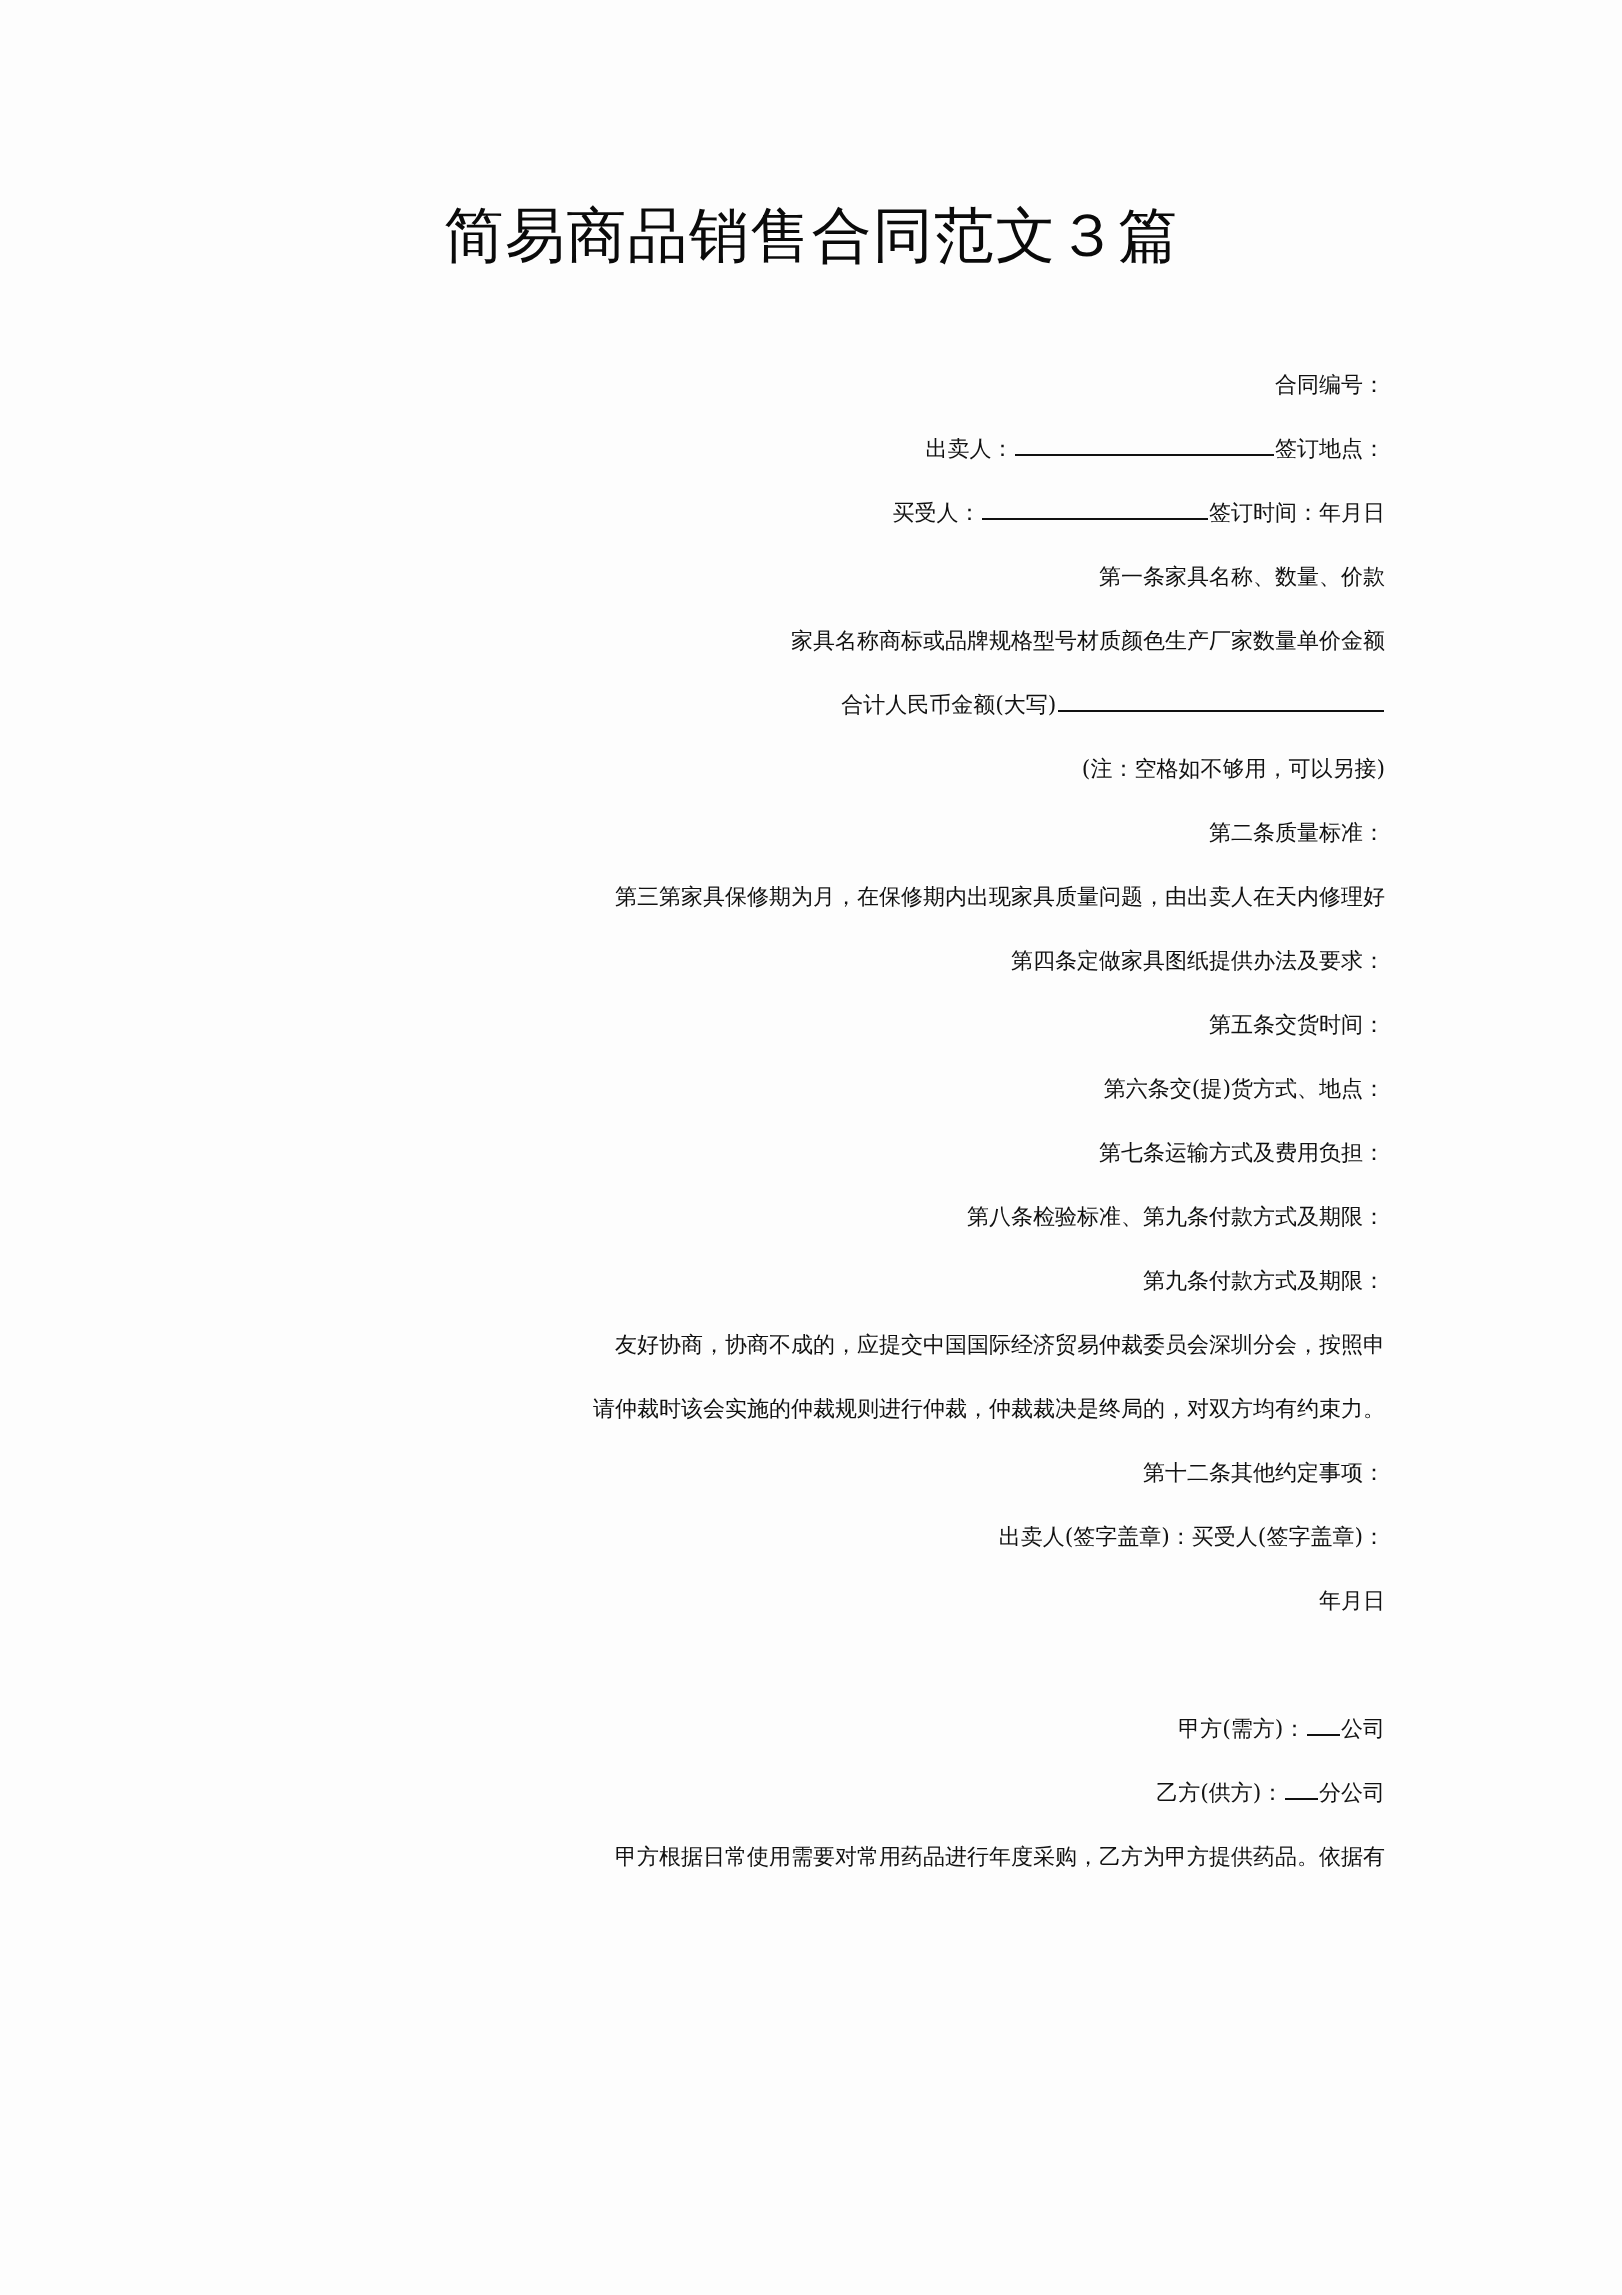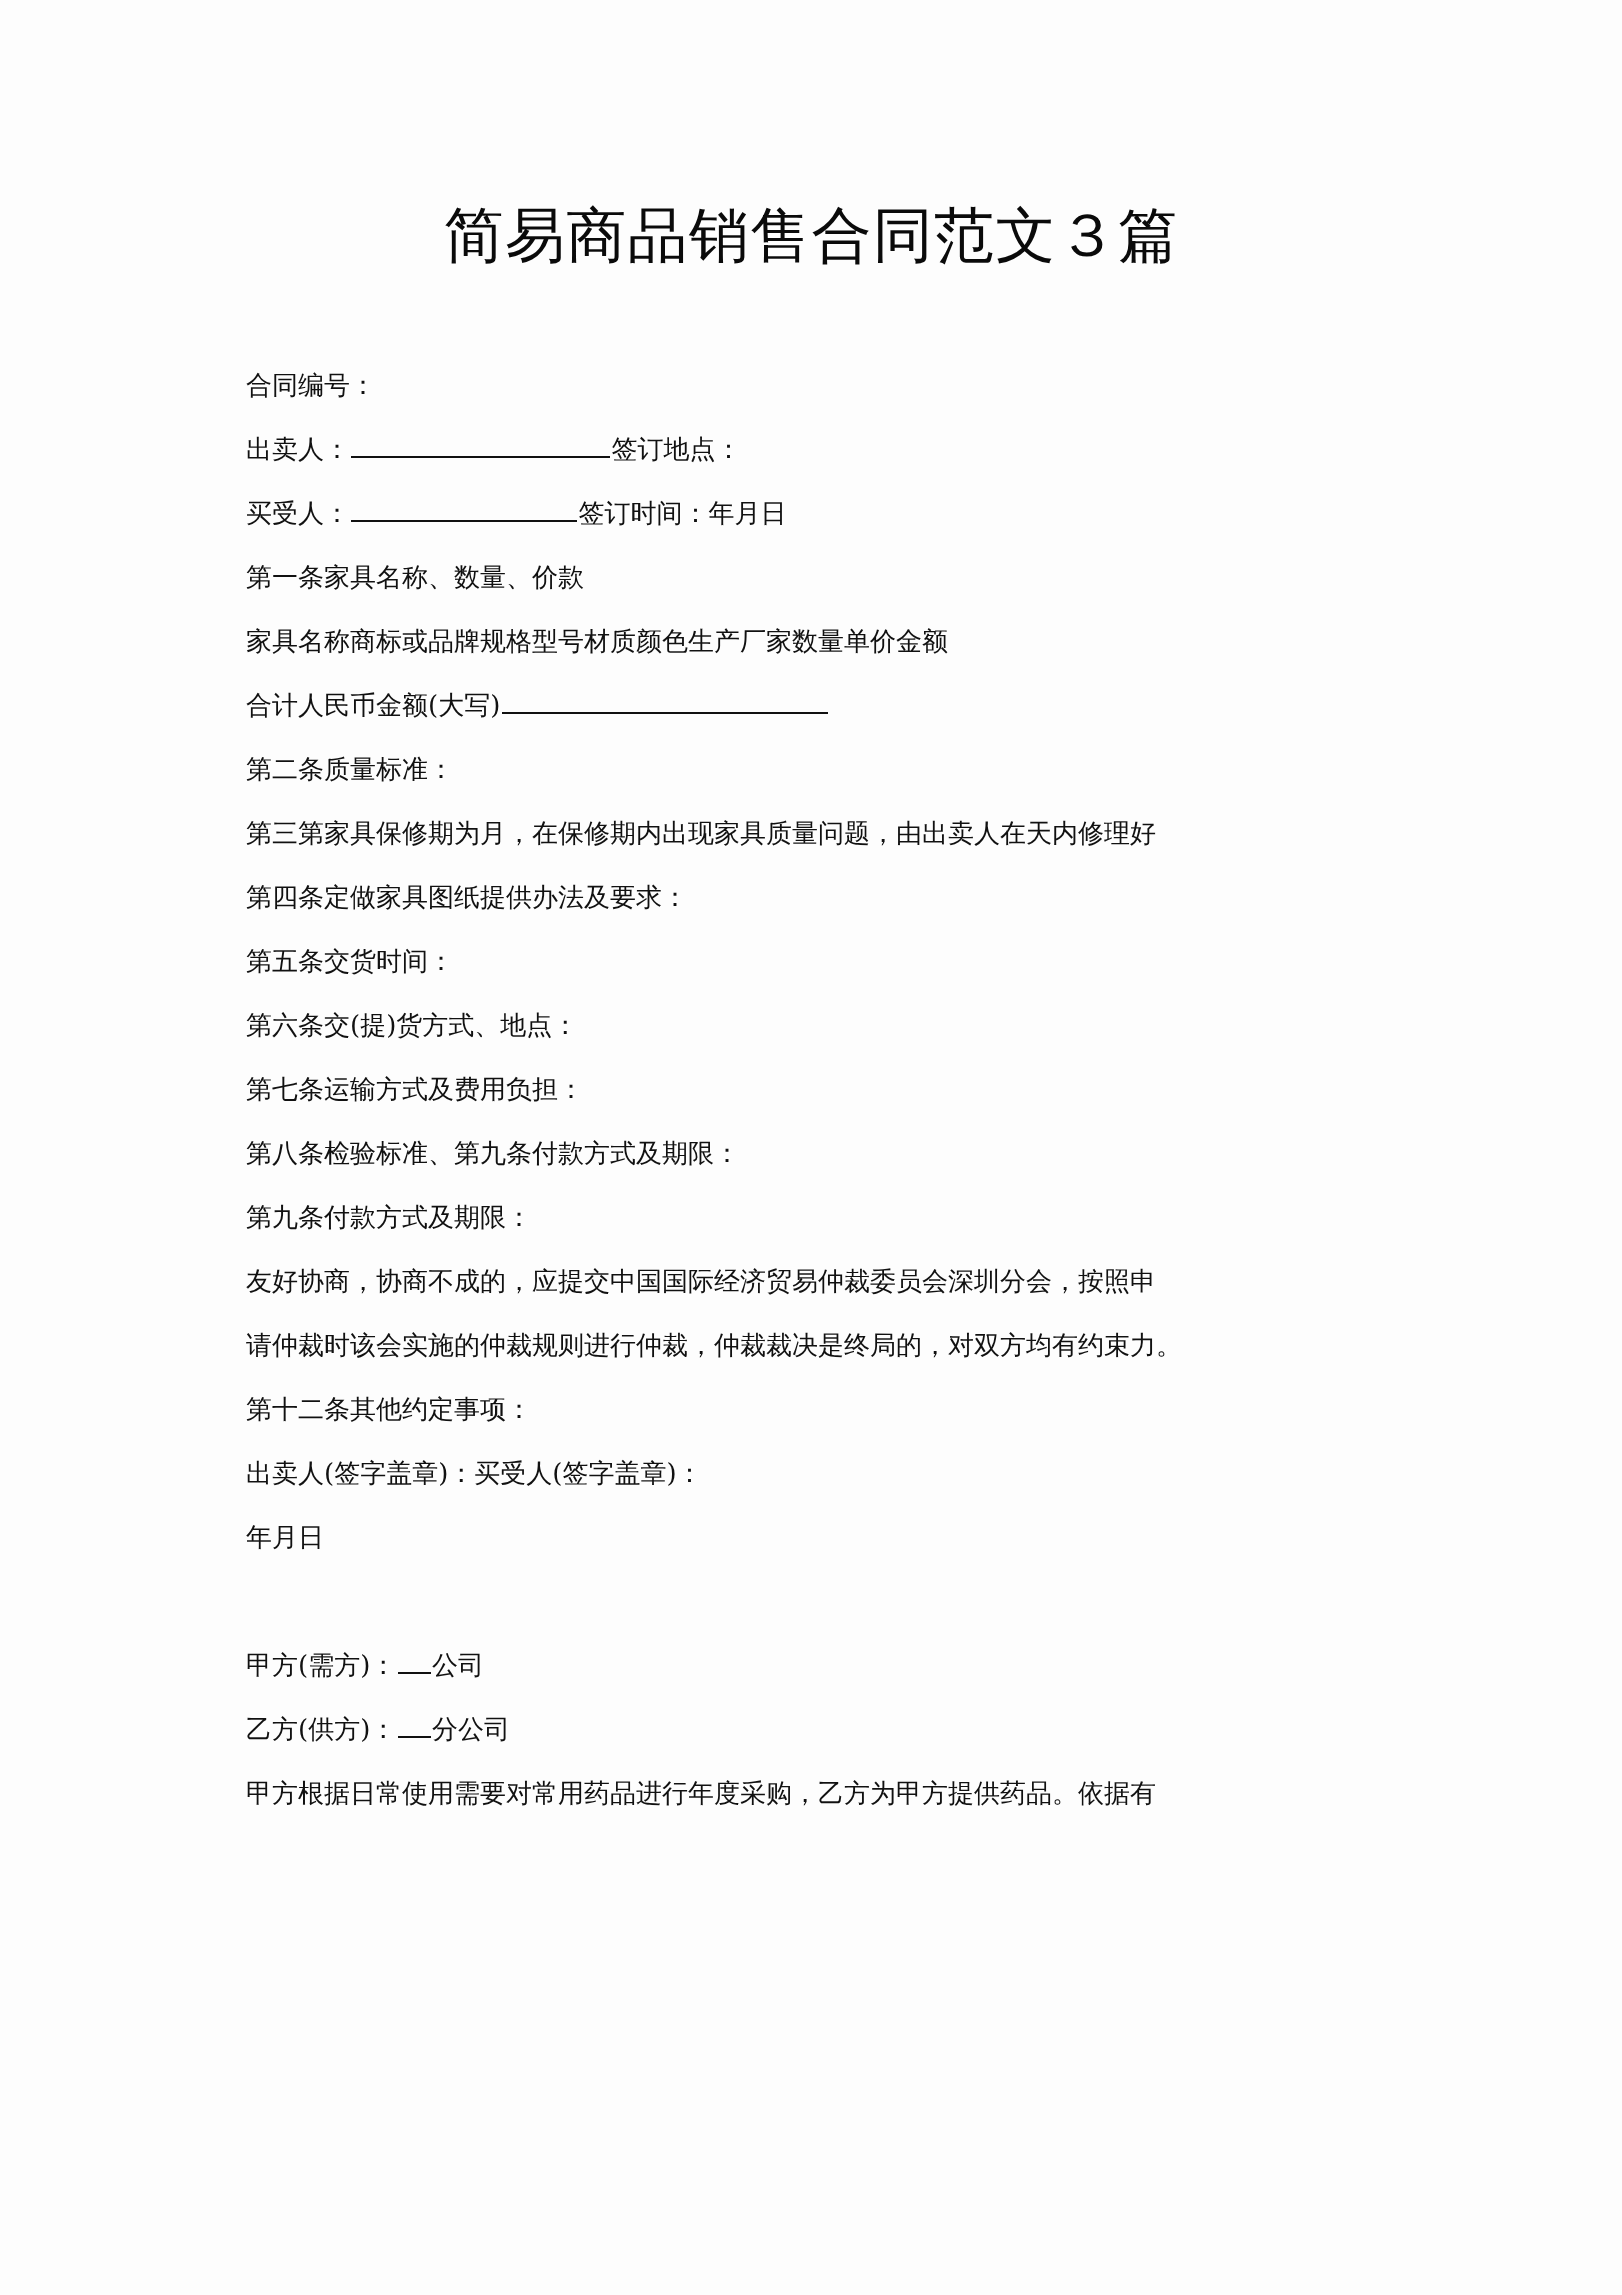--- a/index.html
+++ b/index.html
@@ -35,25 +35,26 @@
       letter-spacing: 1.3px;
       color: #0a0a0a;
     }
     .body {
       position: absolute;
       left: 246px;
       top: 353px;
       width: 1139px;
     }
     .line {
-      font-size: 26px;
+      font-size: 22px;
       height: 64px;
       line-height: 64px;
       white-space: nowrap;
       letter-spacing: 0px;
+      text-align: right;
     }
     .blank {
       display: inline-block;
       border-bottom: 2px solid #111;
       height: 26px;
       vertical-align: baseline;
       margin: 0 1.3px;
     }
     .gap {
       height: 64px;
@@ -81,20 +82,21 @@
     </div>
 
     <div class="line">第一条家具名称、数量、价款</div>
 
     <div class="line">家具名称商标或品牌规格型号材质颜色生产厂家数量单价金额</div>
 
     <div class="line">
       <span>合计人民币金额(大写)</span><span class="blank" style="width:326px"></span>
     </div>
 
+    <div class="line">(注：空格如不够用，可以另接)</div>
 
     <div class="line">第二条质量标准：</div>
 
     <div class="line">第三第家具保修期为月，在保修期内出现家具质量问题，由出卖人在天内修理好</div>
 
     <div class="line">第四条定做家具图纸提供办法及要求：</div>
     <div class="line">第五条交货时间：</div>
     <div class="line">第六条交(提)货方式、地点：</div>
     <div class="line">第七条运输方式及费用负担：</div>
     <div class="line">第八条检验标准、第九条付款方式及期限：</div>

